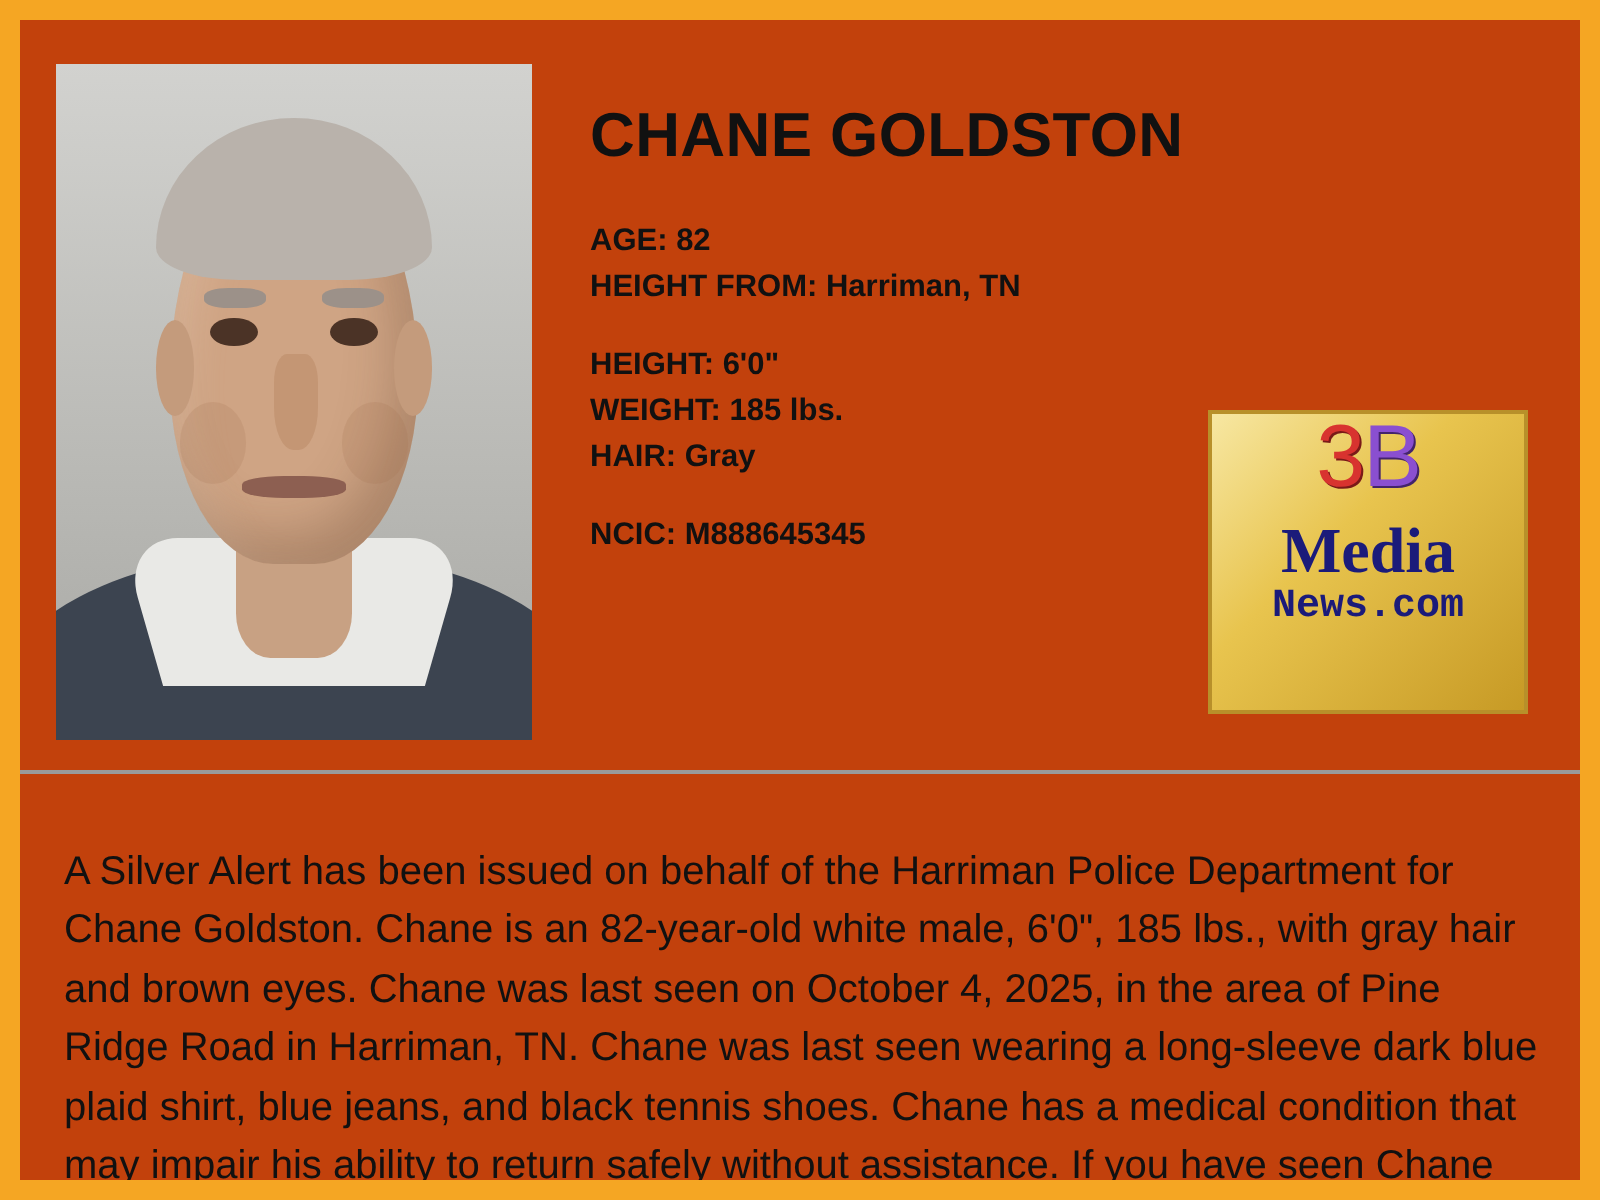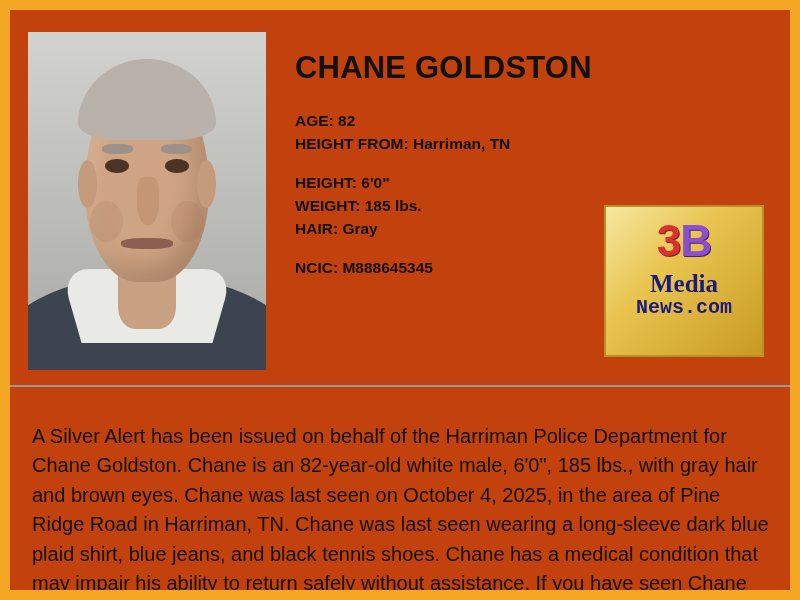--- a/index.html
+++ b/index.html
@@ -185,38 +185,38 @@
     right: 26px;
     top: 195px;
     width: 160px;
     height: 152px;
     background: linear-gradient(135deg, #f7e7a2 0%, #e8c44e 40%, #c79a25 100%);
     border: 2px solid #b8902a;
     box-sizing: border-box;
     text-align: center;
   }
   .logo .row1 {
-    margin-top: 12px;
+    margin-top: 0;
     font-size: 44px;
-    font-weight: bold;
+    font-weight: normal;
     line-height: 1;
     letter-spacing: -1px;
     font-family: "Liberation Sans", sans-serif;
   }
   .logo .three {
     color: #d8332f;
     text-shadow: 1px 1px 0 #7a1a18;
   }
   .logo .bee {
     color: #8a4fd0;
     text-shadow: 1px 1px 0 #43246b;
   }
   .logo .row2 {
     margin-top: 8px;
-    font-size: 25px;
+    font-size: 32px;
     font-weight: bold;
     color: #1b1b7a;
     line-height: 1.05;
     font-family: "Liberation Serif", serif;
   }
   .logo .row3 {
     font-size: 20px;
     font-weight: bold;
     color: #1b1b7a;
     line-height: 1.1;

